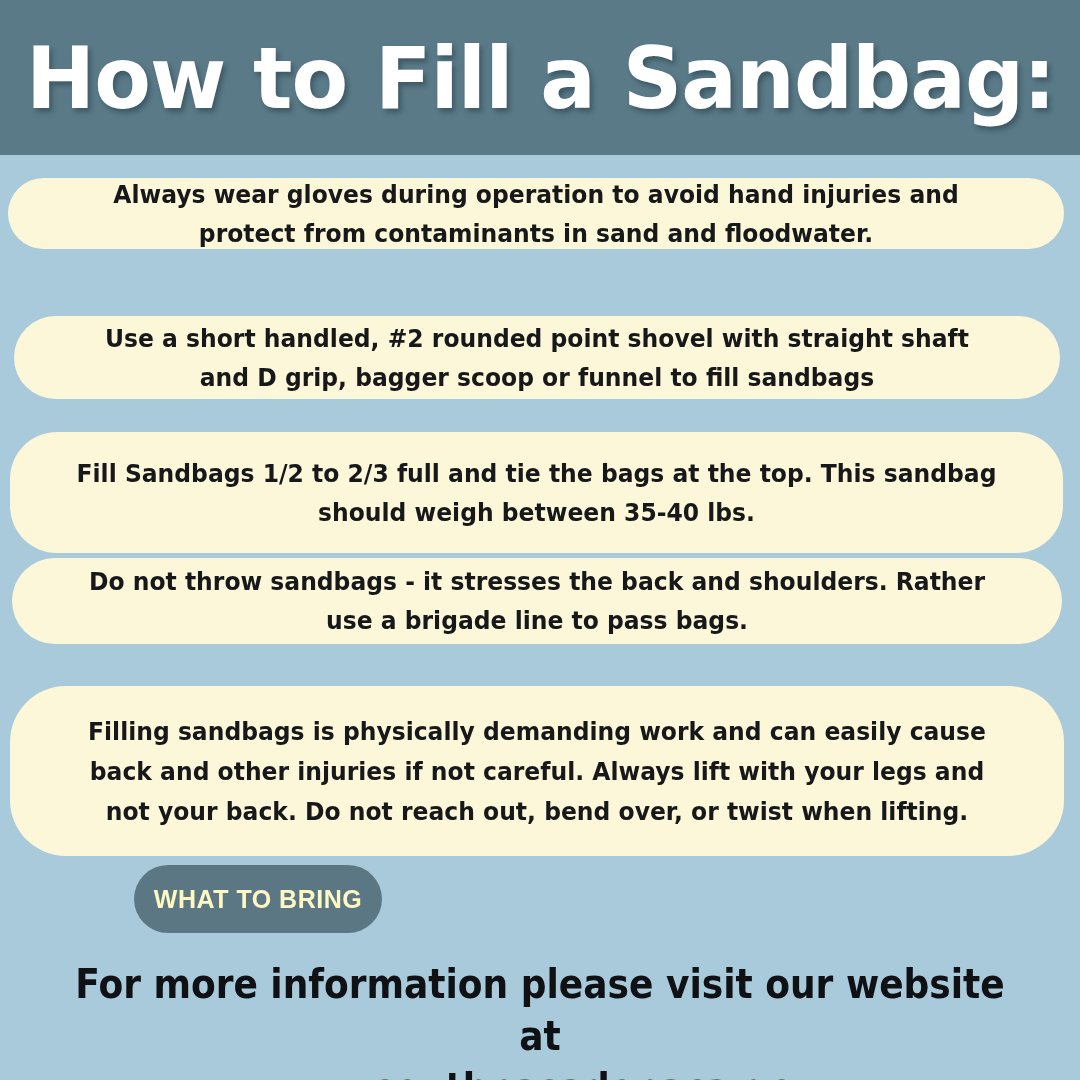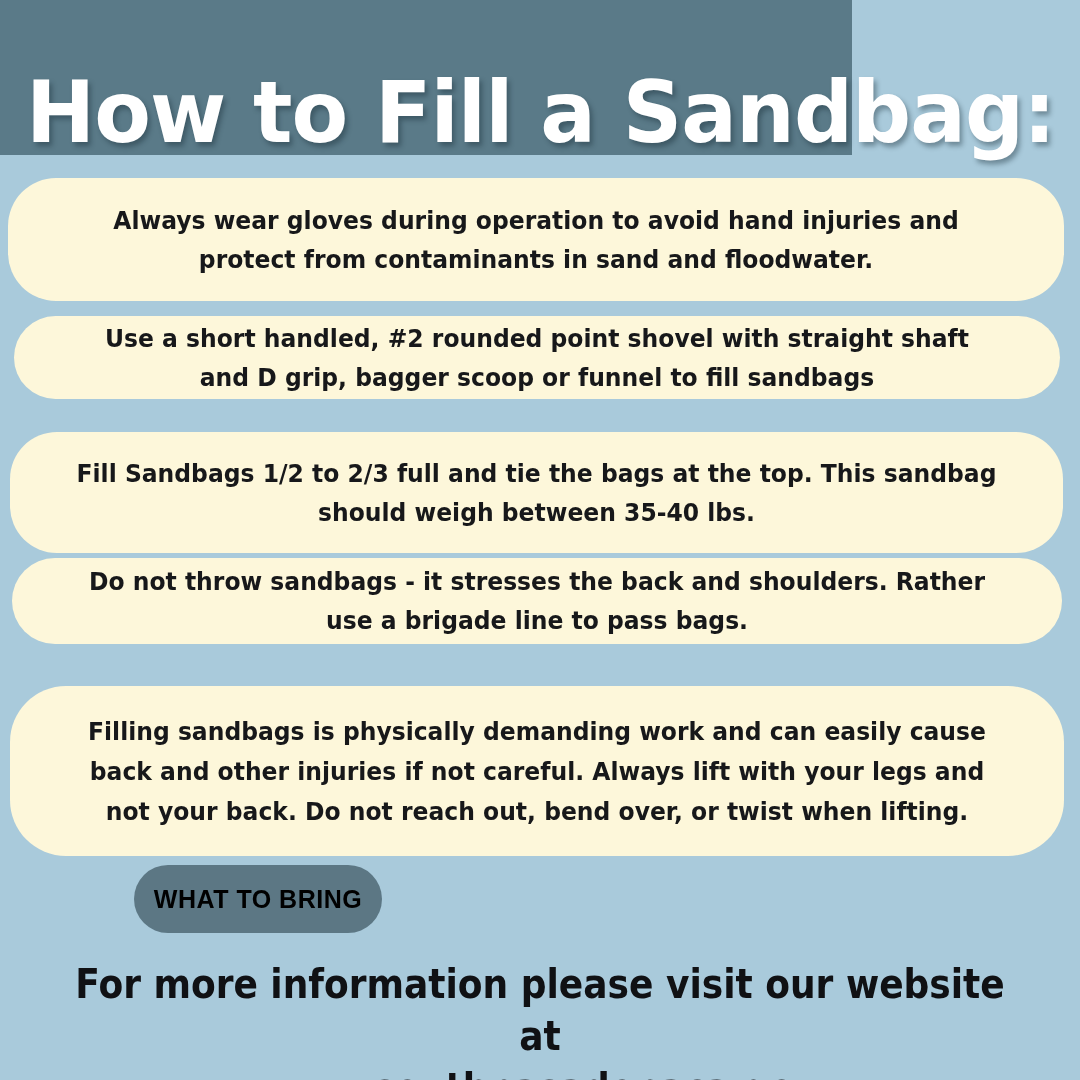--- a/index.html
+++ b/index.html
@@ -17,25 +17,25 @@
     position: relative;
     width: 1080px;
     height: 1080px;
     background: #a9cadb;
   }
 
   
   .header {
     position: absolute;
     left: 0; top: 0;
-    width: 852px;
+    width: 1080px;
     height: 155px;
     background: #5a7a88;
     display: flex;
-    align-items: flex-end;
+    align-items: center;
     justify-content: flex-start;
     box-sizing: border-box;
     padding-left: 26px;
   }
   .header-title {
     font-family: "DejaVu Sans", sans-serif;
     font-weight: bold;
     font-size: 86px;
     line-height: 1;
     color: #ffffff;
@@ -59,21 +59,21 @@
     font-family: "DejaVu Sans", sans-serif;
     font-weight: bold;
     font-size: 25.5px;
     line-height: 39px;
     color: #17181a;
     text-align: center;
     transform: scaleX(0.92);
     padding: 0 26px;
   }
 
-  .card-1 { left: 8px;  top: 178px; width: 1056px; height: 123px; border-radius: 48px; }
+  .card-1 { left: 8px;  top: 178px; width: 1056px; height: 71px; border-radius: 48px; }
   .card-2 { left: 14px; top: 306px; width: 1046px; height: 83px; border-radius: 48px; margin-top: 10px; }
   .card-3 { left: 10px; top: 432px; width: 1053px; height: 121px; border-radius: 47px; }
   .card-4 { left: 12px; top: 558px; width: 1050px; height: 86px; border-radius: 48px; }
   .card-5 { left: 10px; top: 686px; width: 1054px; height: 170px; border-radius: 56px; }
 
   .card-5 .card-text { line-height: 40px; }
 
   
   .bring-pill {
     position: absolute;
@@ -83,21 +83,21 @@
     border-radius: 34px;
     display: flex;
     align-items: center;
     justify-content: center;
   }
   .bring-pill-label {
     font-family: "Liberation Sans", sans-serif;
     font-weight: bold;
     font-size: 25px;
     letter-spacing: 0.5px;
-    color: #000000;
+    color: #fef9c3;
     white-space: nowrap;
   }
 
   .bring-list {
     position: absolute;
     left: 425px; top: 851px;
     width: 639px; height: 85px;
     background: #5c7784;
     border-radius: 42px;
     box-sizing: border-box;

